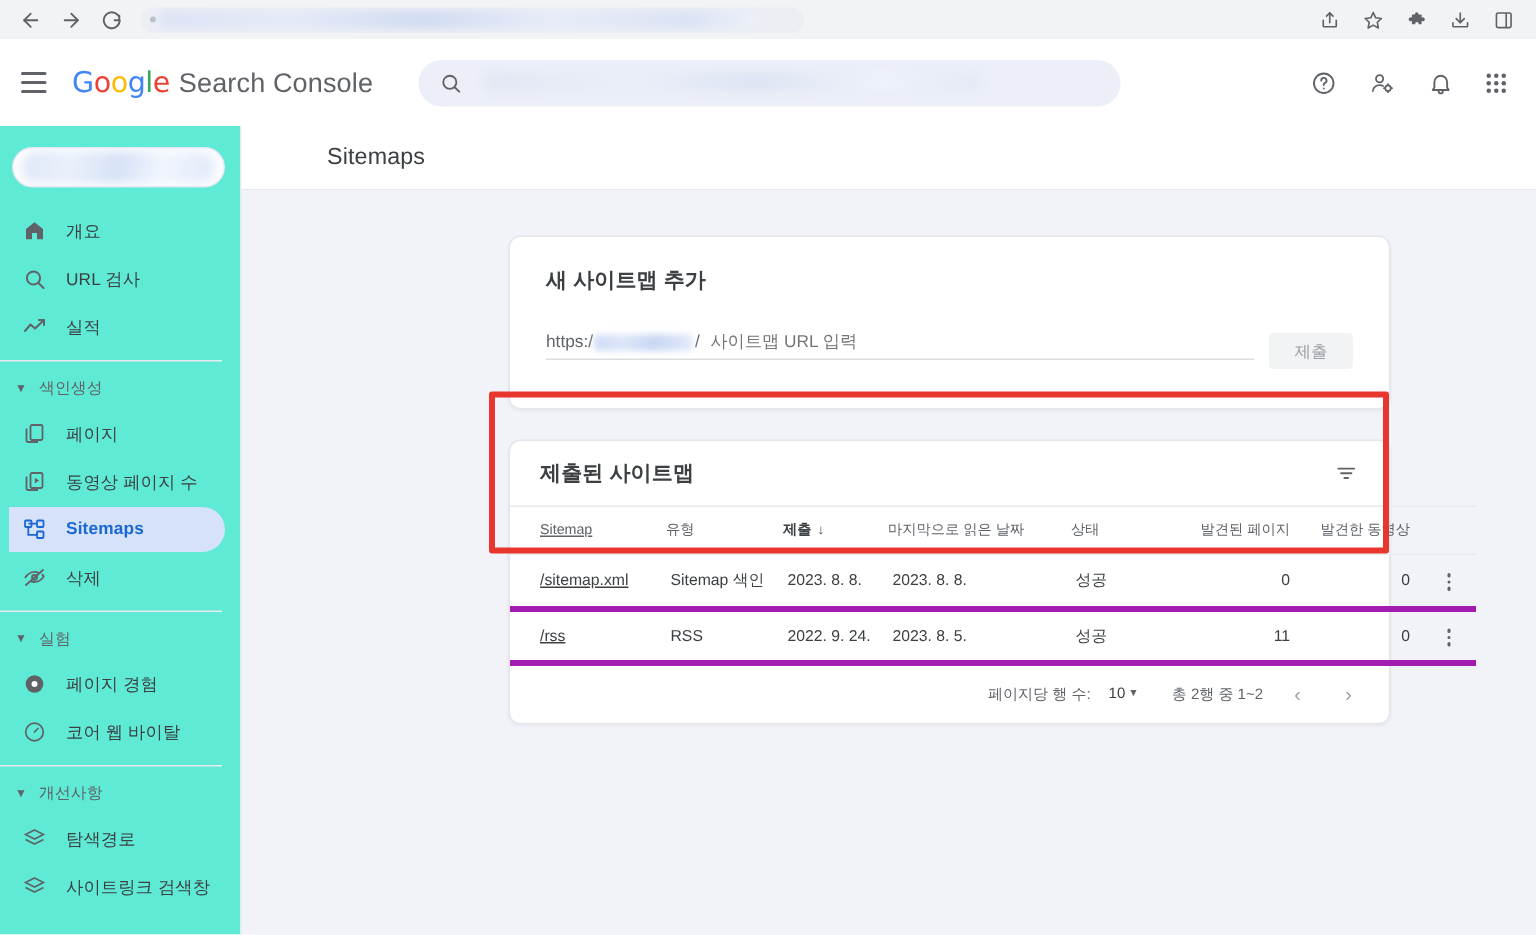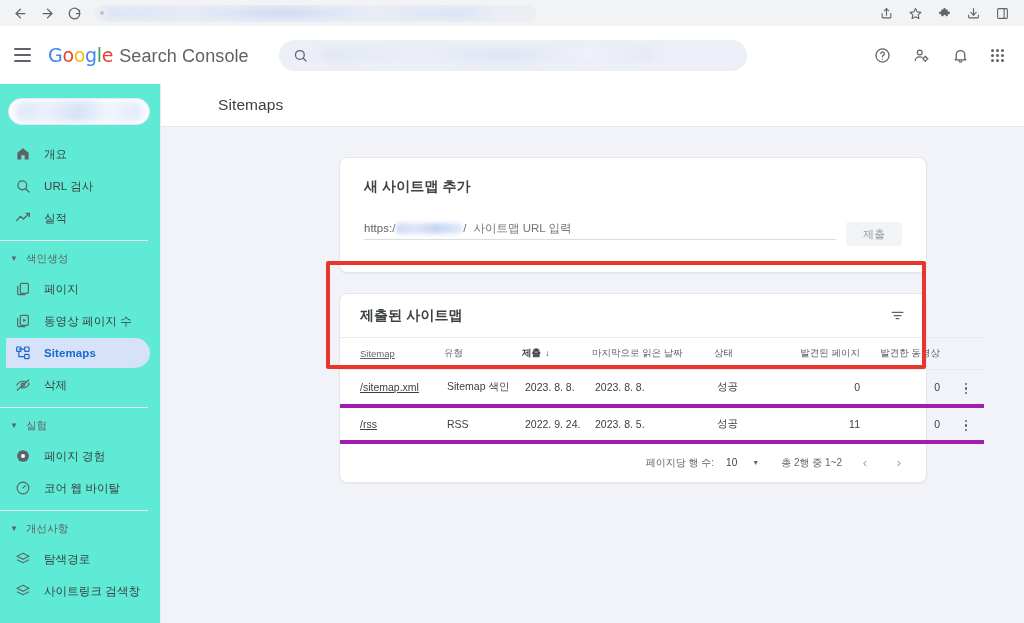--- a/index.html
+++ b/index.html
@@ -148,21 +148,21 @@
   .c-stat { width: 76px; }
   .c-pages{ width: 84px; text-align: right !important; padding-right: 14px !important; }
   .c-vids { width: 74px; text-align: right !important; padding-right: 8px !important; }
   .c-menu { width: 36px; text-align: center !important; }
   .status-ok { color: #188038; }
   .kebab { display: inline-flex; flex-direction: column; gap: 2px; cursor: pointer; padding: 4px; }
   .kebab i { display: block; width: 2.5px; height: 2.5px; border-radius: 50%; background: #5f6368; }
   .sort-arrow { font-size: 9px; margin-left: 4px; }
 
   .list-foot { height: 38px; display: flex; align-items: center; justify-content: flex-end; gap: 12px; padding-right: 16px; font-size: 10px; color: #5f6368; }
-  .rows-sel { display: flex; align-items: center; gap: 15px; cursor: pointer; }
+  .rows-sel { display: flex; align-items: center; gap: 2px; cursor: pointer; }
   .rows-sel .val { color: #3c4043; }
   .rows-sel .car { font-size: 7px; color: #5f6368; }
   .page-info { margin-left: 10px; }
   .pg-btn { width: 22px; height: 22px; display: flex; align-items: center; justify-content: center; color: #9aa0a6; font-size: 13px; cursor: pointer; }
 
   
   .annotation {
     position: absolute; left: 326px; top: 261px; width: 600px; height: 108px;
     border: 4px solid #e8352e; border-radius: 2px; pointer-events: none;
   }

